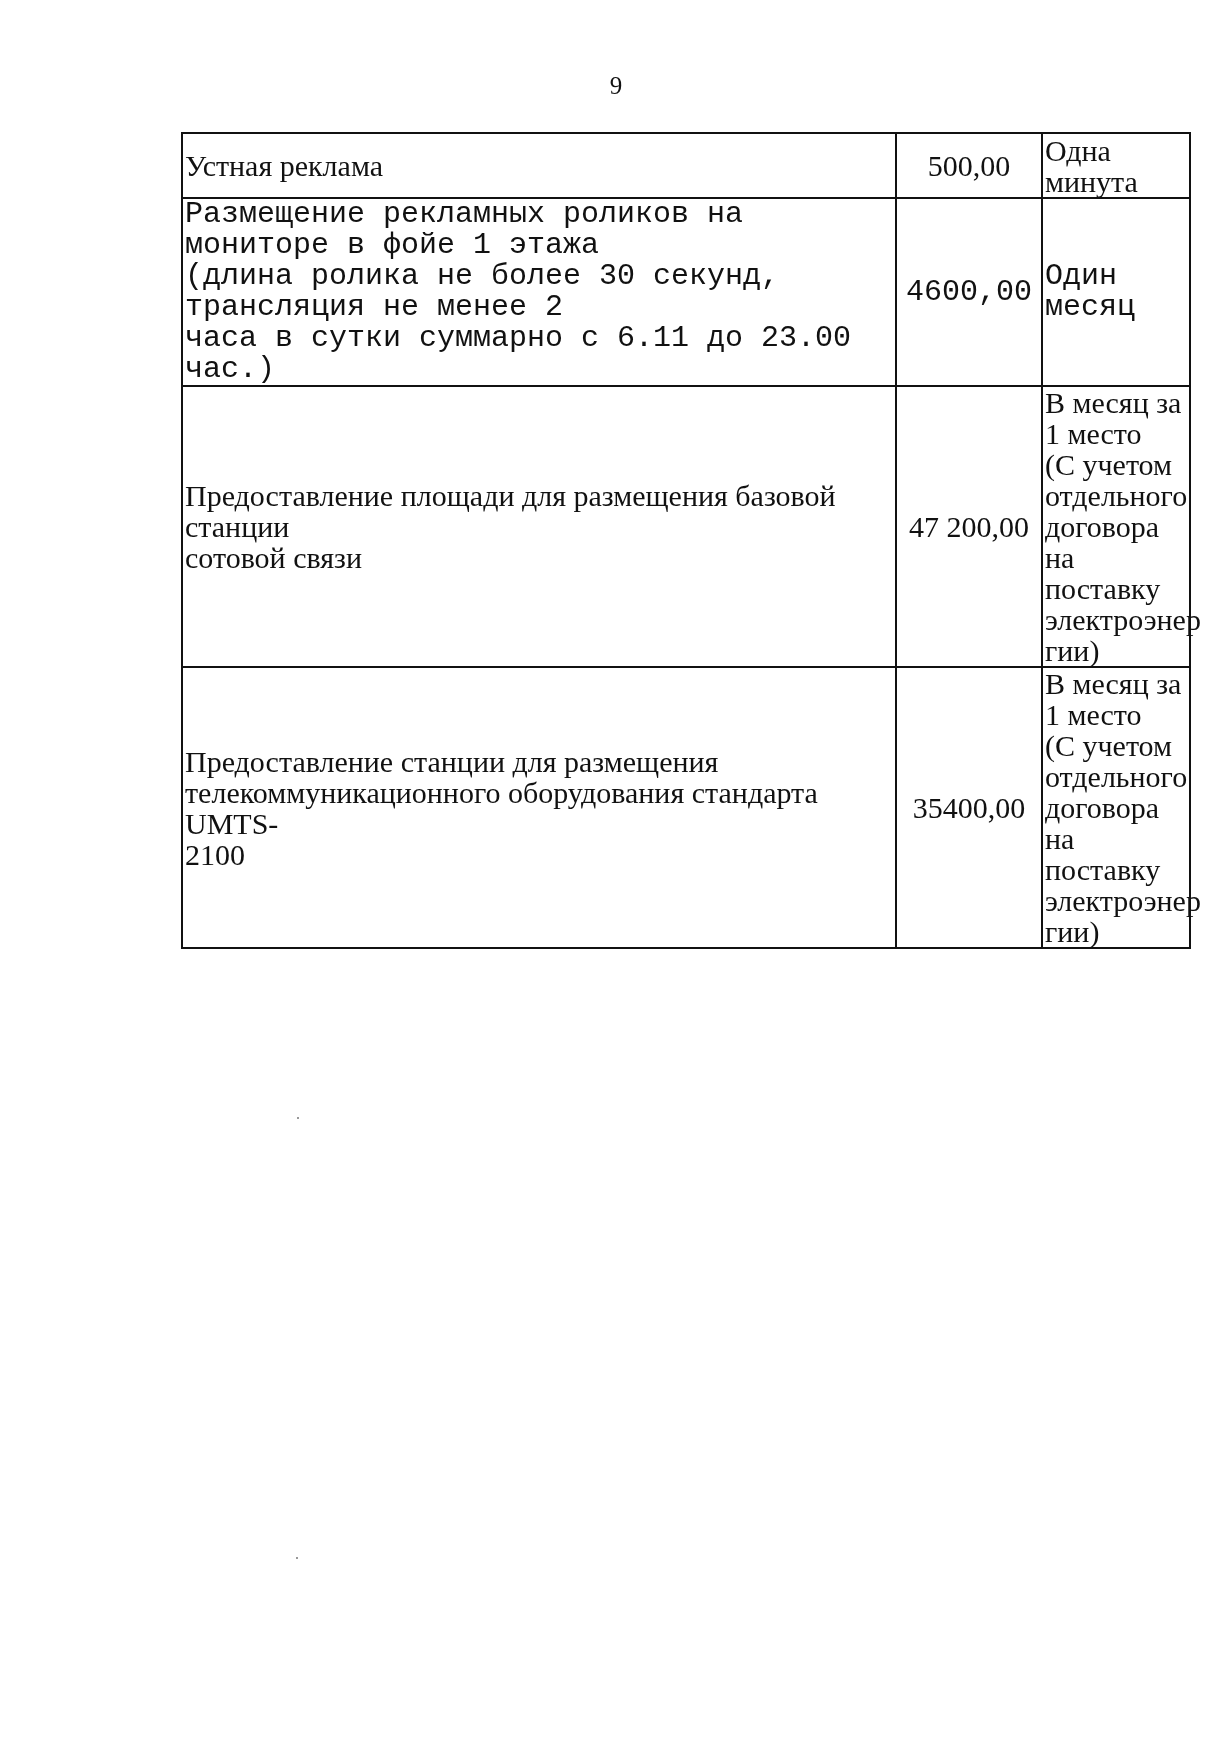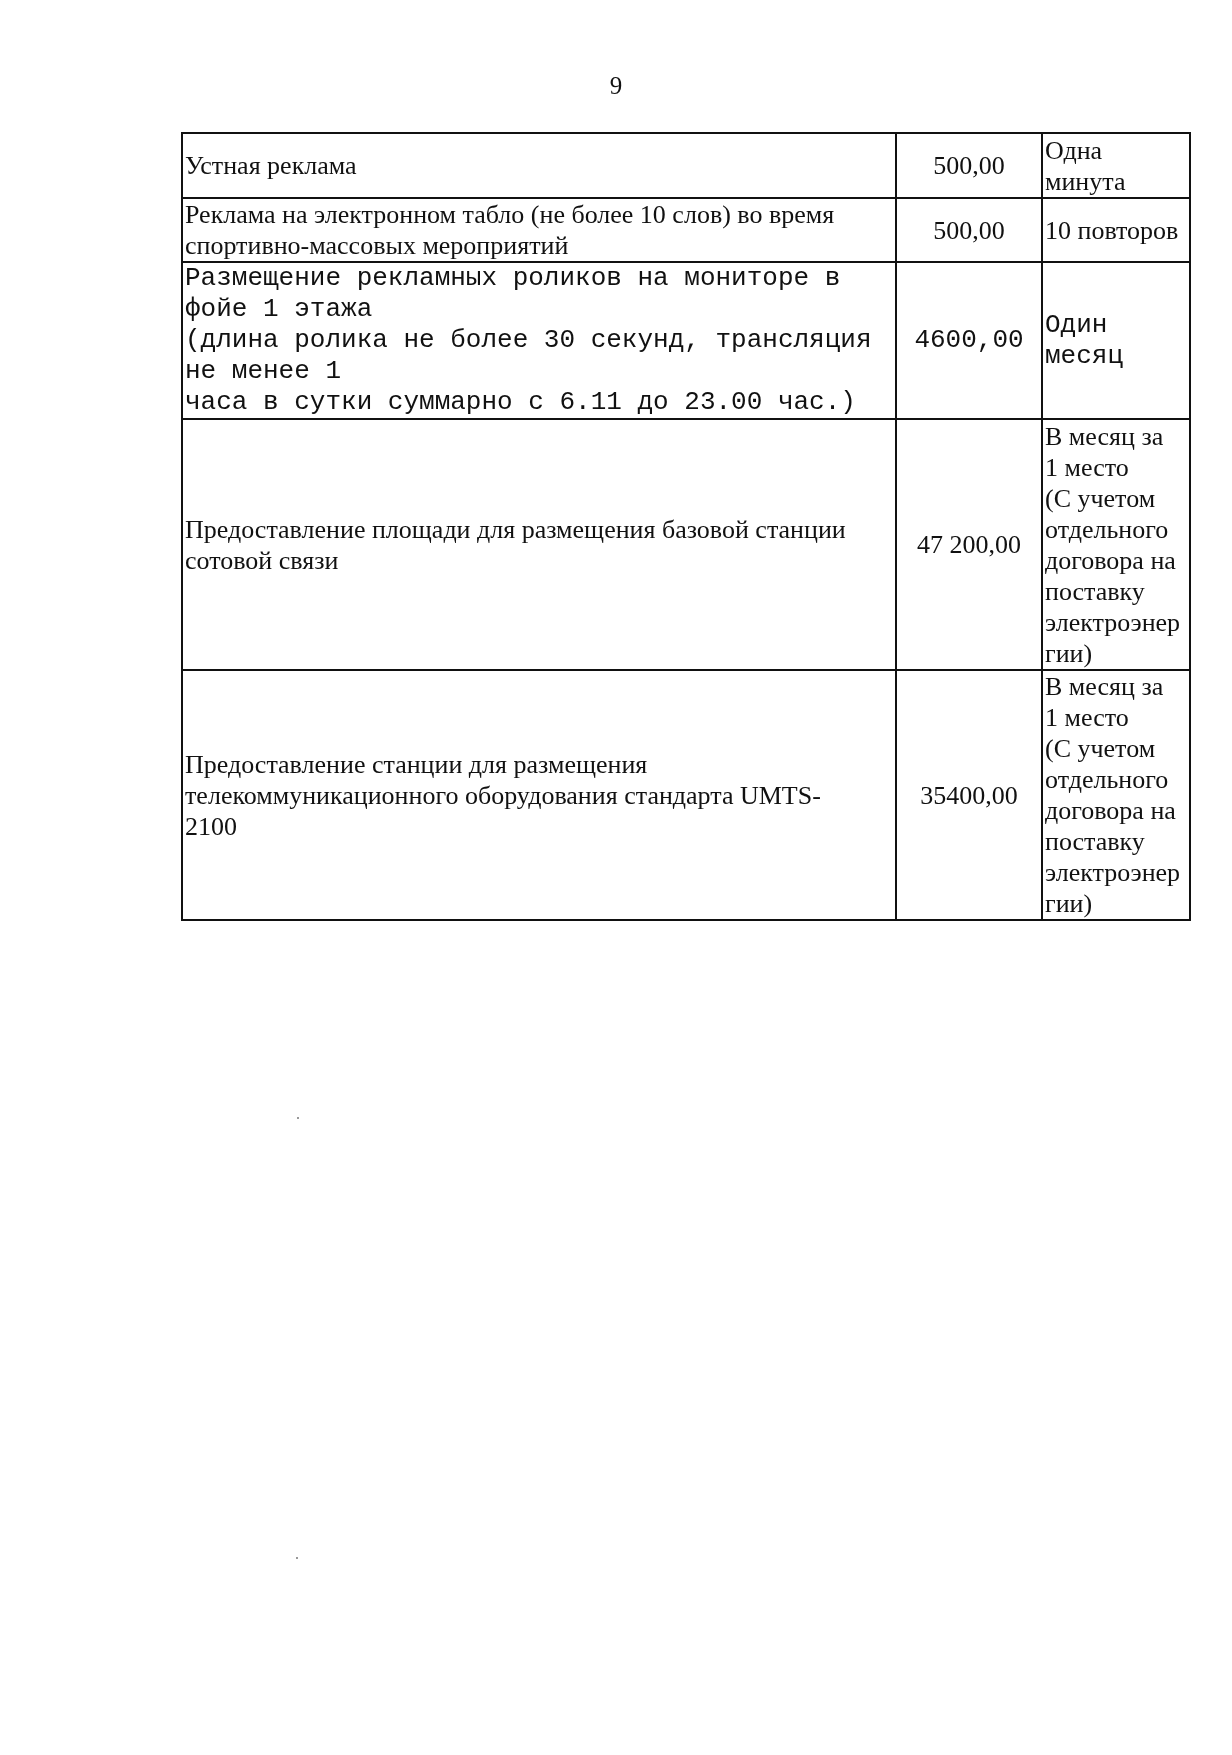--- a/index.html
+++ b/index.html
@@ -1,21 +1,21 @@
 <!DOCTYPE html>
 <html><head>
 <meta charset="utf-8">
 <style>
   html, body { margin: 0; padding: 0; background: #ffffff; }
   body { width: 1232px; height: 1755px; position: relative; overflow: hidden;
          font-family: "Liberation Serif", "DejaVu Serif", serif; color: #111; }
   .page-number { position: absolute; top: 72px; left: 0; width: 1232px; text-align: center;
                  font-size: 25px; }
   table.tariffs { position: absolute; left: 181px; top: 132px; width: 1008px;
-                  border-collapse: collapse; table-layout: fixed; font-size: 26px; line-height: 31px; }
+                  border-collapse: collapse; table-layout: fixed; font-size: 30px; line-height: 31px; }
   table.tariffs td { border: 2px solid #111; padding: 0 2px; vertical-align: middle; }
   col.c1 { width: 714px; }
   col.c2 { width: 146px; }
   col.c3 { width: 148px; }
   td.desc { text-align: left; }
   td.price { text-align: center; margin-left: 20px; }
   td.unit { }
   tr.r1 td { height: 63px; }
   tr.r2 td { height: 62px; }
   tr.r3 td { height: 91px; font-family: Liberation Mono, monospace; }
@@ -39,34 +39,24 @@
     <tr class="r1">
       <td class="desc">
         <span class="line">Устная реклама</span>
       </td>
       <td class="price">500,00</td>
       <td class="unit">
         <span class="line">Одна</span>
         <span class="line">минута</span>
       </td>
     </tr>
-    <tr class="r2">
-      <td class="desc">
-        <span class="line">Реклама на электронном табло (не более 10 слов)  во время</span>
-        <span class="line">спортивно-массовых мероприятий</span>
-      </td>
-      <td class="price">500,00</td>
-      <td class="unit">
-        <span class="line">10 повторов</span>
-      </td>
-    </tr>
     <tr class="r3">
       <td class="desc">
         <span class="line">Размещение рекламных роликов на мониторе в фойе 1 этажа</span>
-        <span class="line">(длина ролика не более 30 секунд, трансляция  не менее 1</span>
+        <span class="line">(длина ролика не более 30 секунд, трансляция  не менее 2</span>
         <span class="line">часа в сутки суммарно  с 6.11 до 23.00 час.)</span>
       </td>
       <td class="price">4600,00</td>
       <td class="unit">
         <span class="line">Один месяц</span>
       </td>
     </tr>
     <tr class="r4">
       <td class="desc">
         <span class="line">Предоставление площади для размещения базовой станции</span>

